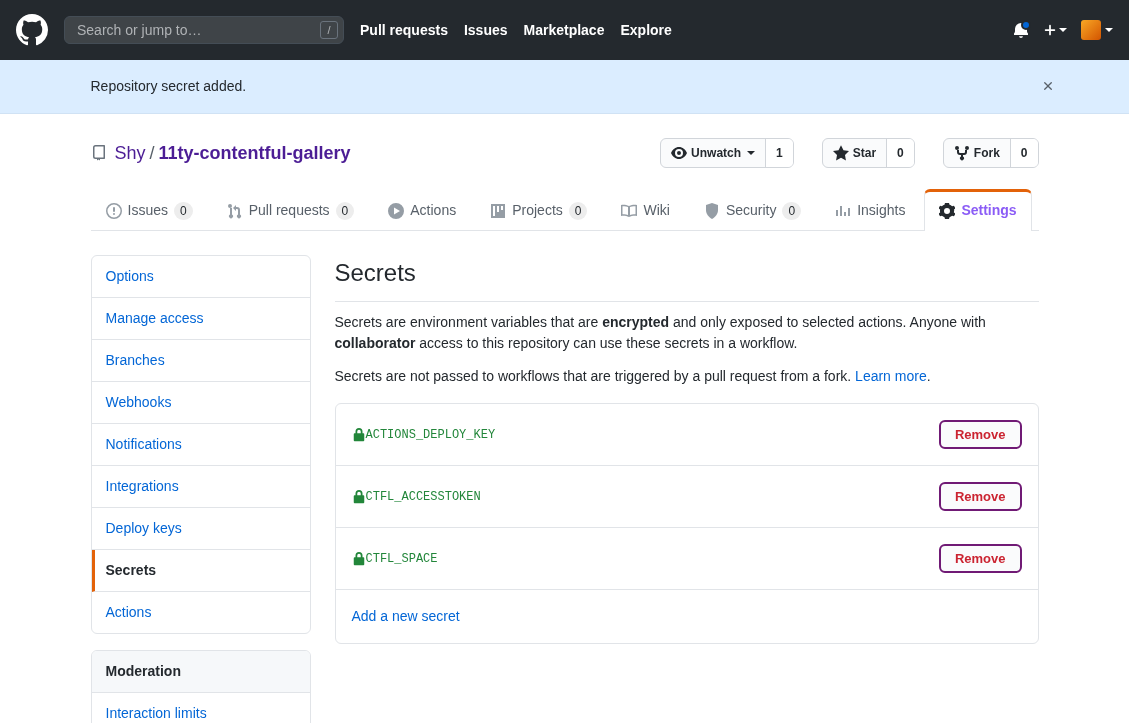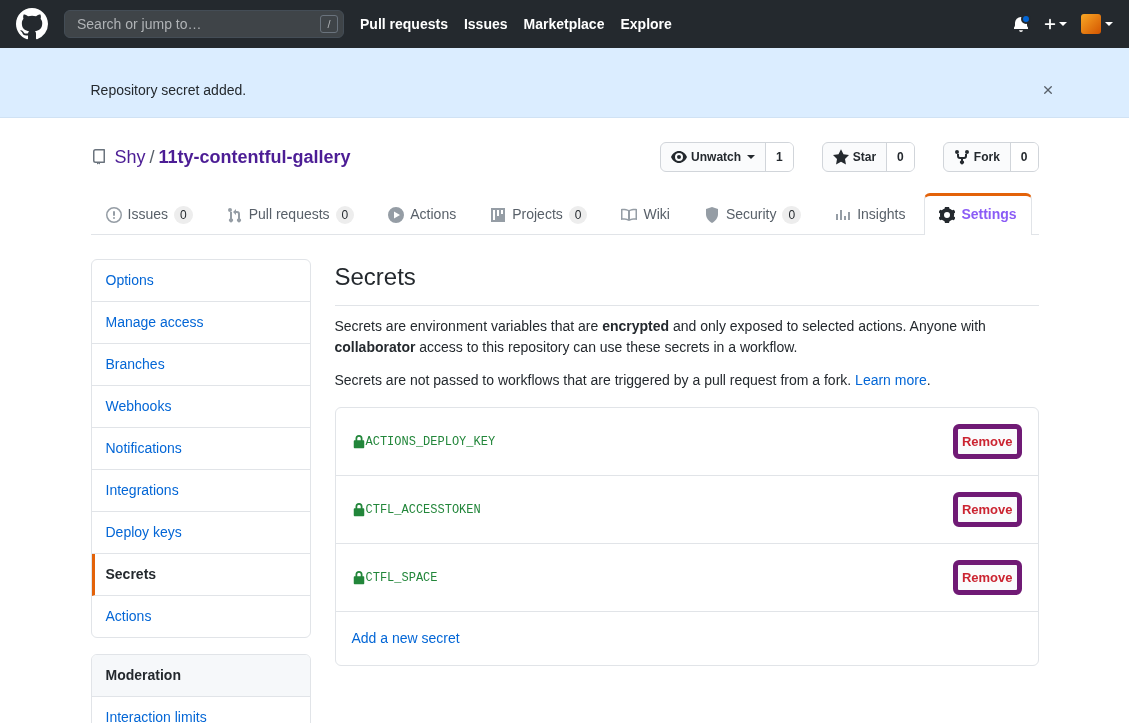--- a/index.html
+++ b/index.html
@@ -7,21 +7,21 @@
     margin: 0;
     font-family: -apple-system, BlinkMacSystemFont, "Segoe UI", Helvetica, Arial, sans-serif;
     font-size: 14px;
     line-height: 1.5;
     color: #24292e;
     background: #fff;
   }
   
   .gh-header {
     background: #24292e;
-    height: 48px;
+    height: 60px;
     display: flex;
     align-items: center;
     padding: 0 16px;
     color: #fff;
   }
   .gh-logo { margin-right: 16px; display: flex; align-items: center; }
   .gh-search {
     position: relative;
     width: 280px;
     margin-right: 16px;
@@ -74,21 +74,21 @@
     display: inline-block;
   }
   
   .flash {
     background: #dbedff;
     color: #24292e;
     border-bottom: 1px solid rgba(27,31,35,0.05);
     padding: 16px 0;
     position: relative;
   }
-  .flash .container { position: relative; margin-top: 16px; }
+  .flash .container { position: relative; }
   .flash-close {
     position: absolute; right: 0; top: 0; color: #586069; cursor: pointer;
     font-size: 16px;
   }
   .container {
     max-width: 980px;
     margin: 0 auto;
     padding: 0 16px;
   }
   
@@ -219,26 +219,26 @@
     border-bottom: 1px solid #e1e4e8;
   }
   .secret-row:last-child { border-bottom: none; }
   .secret-name {
     display: inline-flex; align-items: center; 
     font-family: SFMono-Regular, Consolas, "Liberation Mono", Menlo, monospace;
     font-size: 12px;
     color: #22863a;
   }
   .btn-remove {
-    border: 5px solid #701a75;
+    border: 2px solid #701a75;
     background: #fafbfc;
     color: #cb2431;
     font-weight: 600;
     font-size: 13px;
-    padding: 5px 4px;
+    padding: 5px 14px;
     border-radius: 6px;
     cursor: pointer;
   }
   .add-secret {
     padding: 16px;
   }
   .add-secret a { color: #0366d6; text-decoration: none; }
   .icon { display: inline-flex; align-items: center; }
 </style>
 </head>

